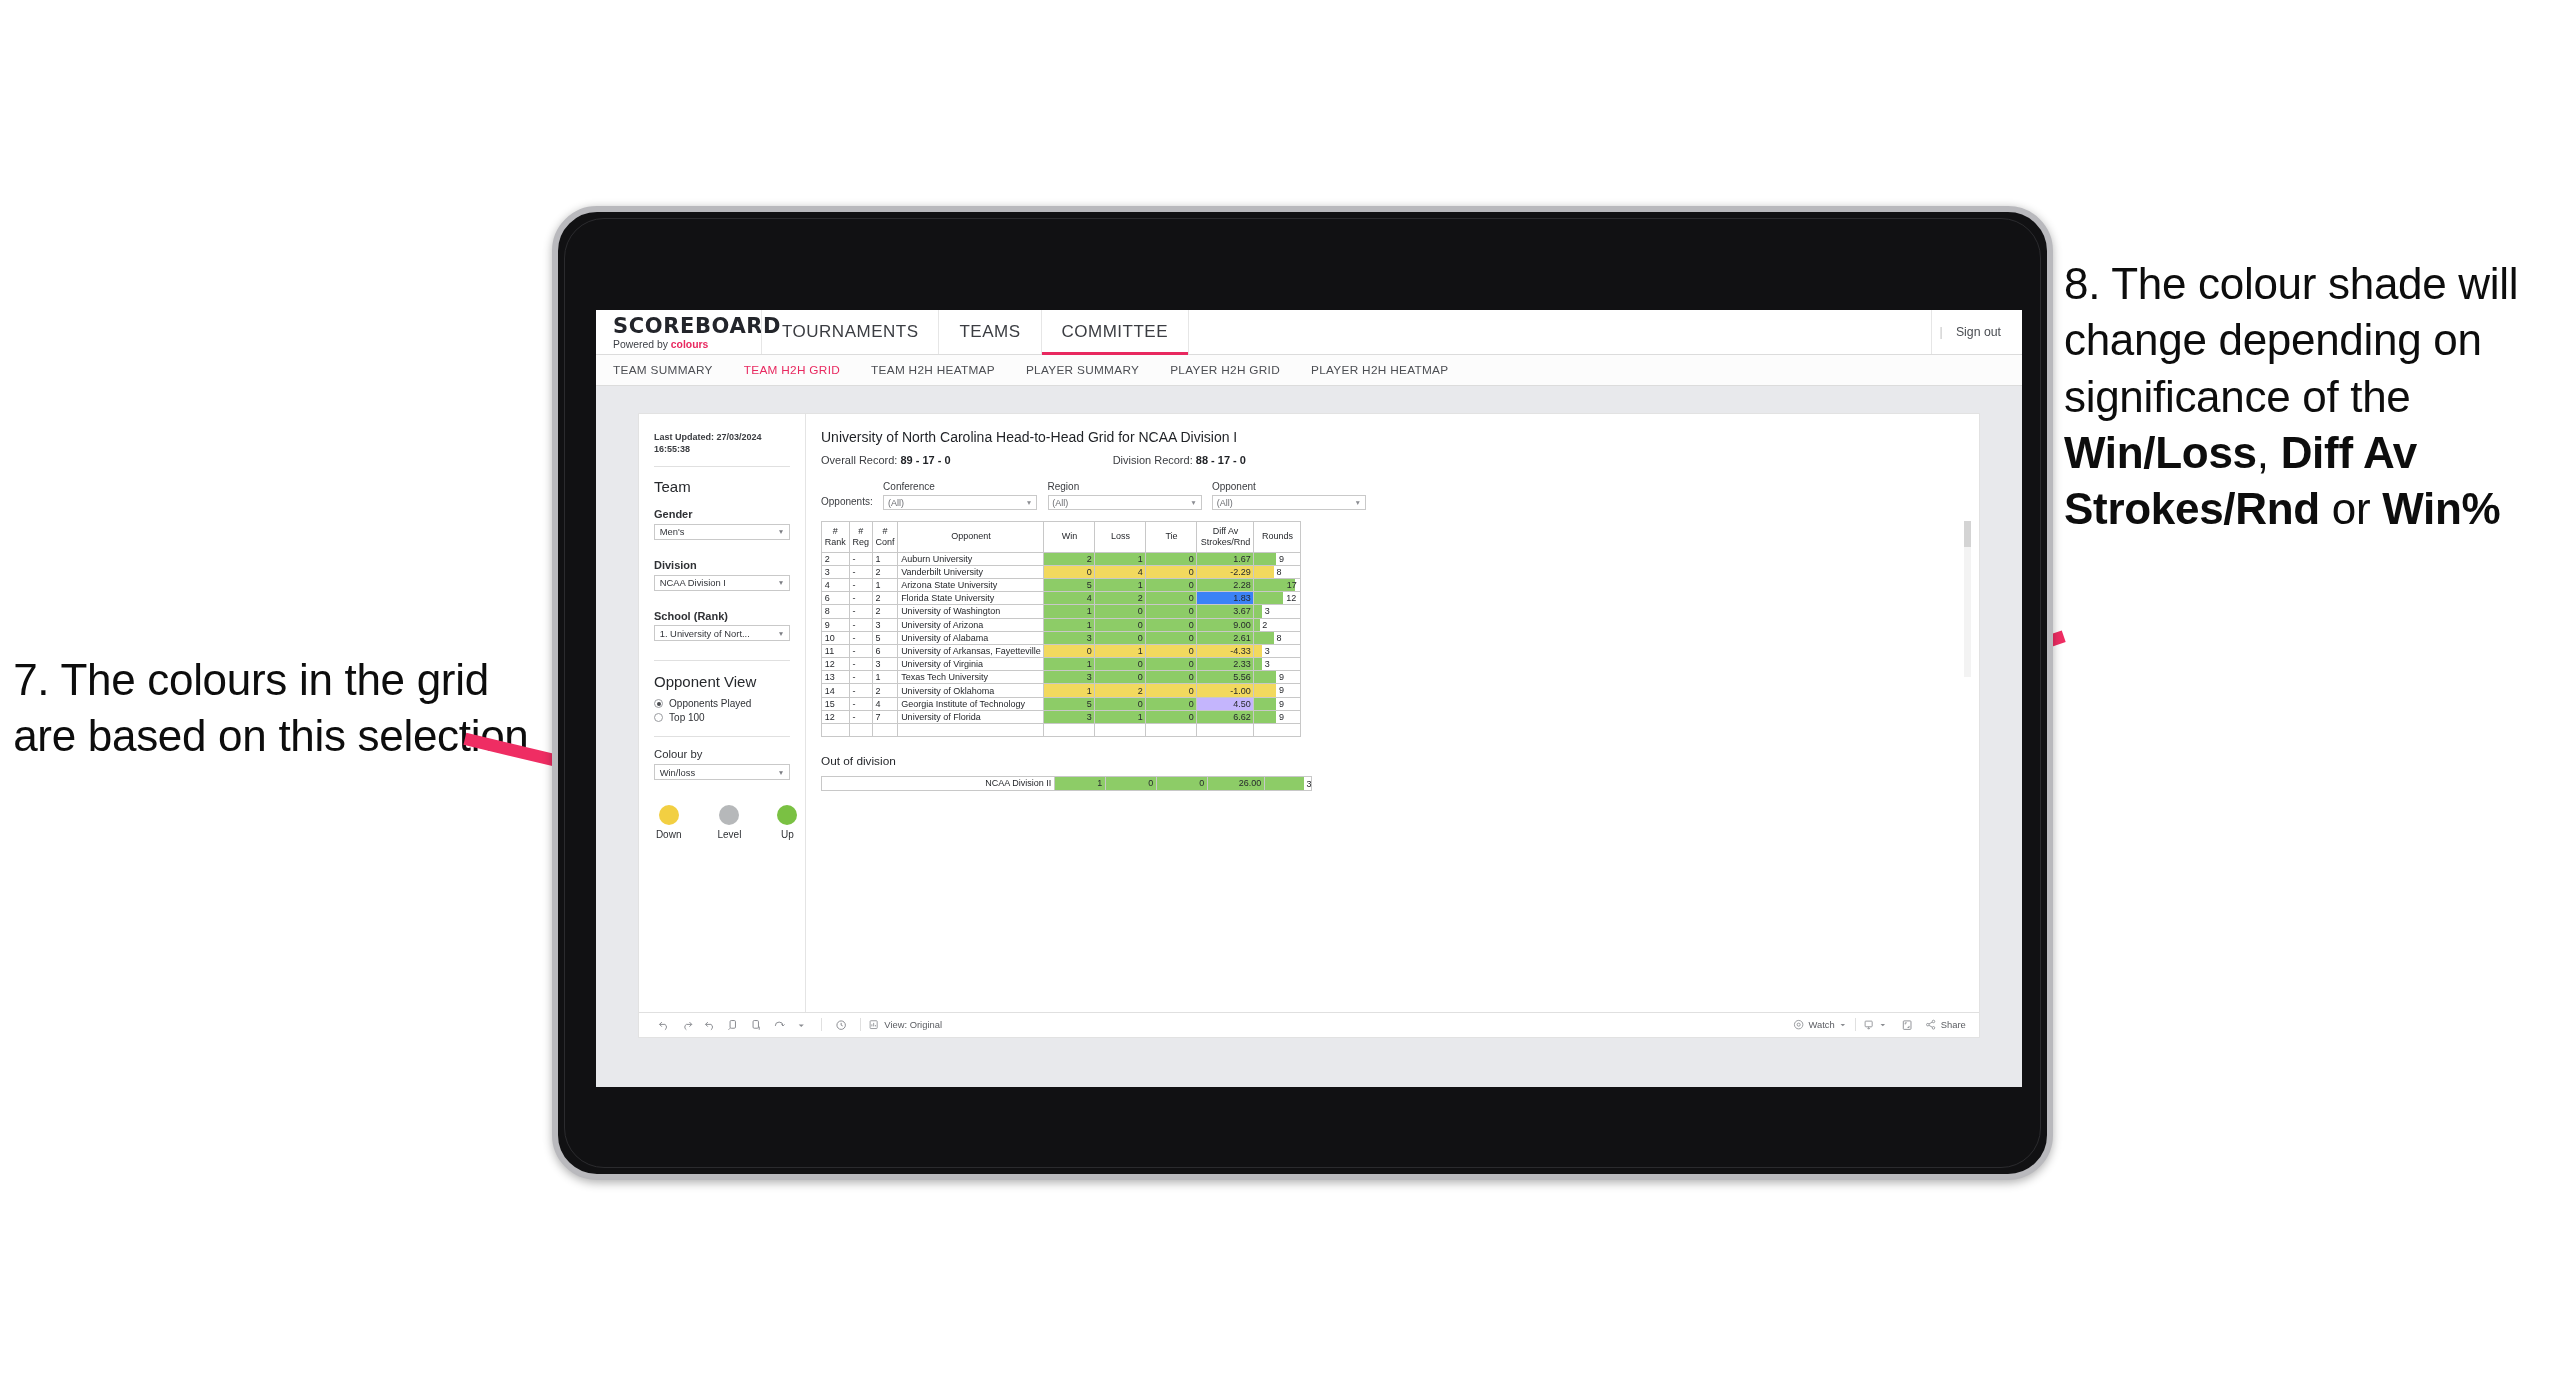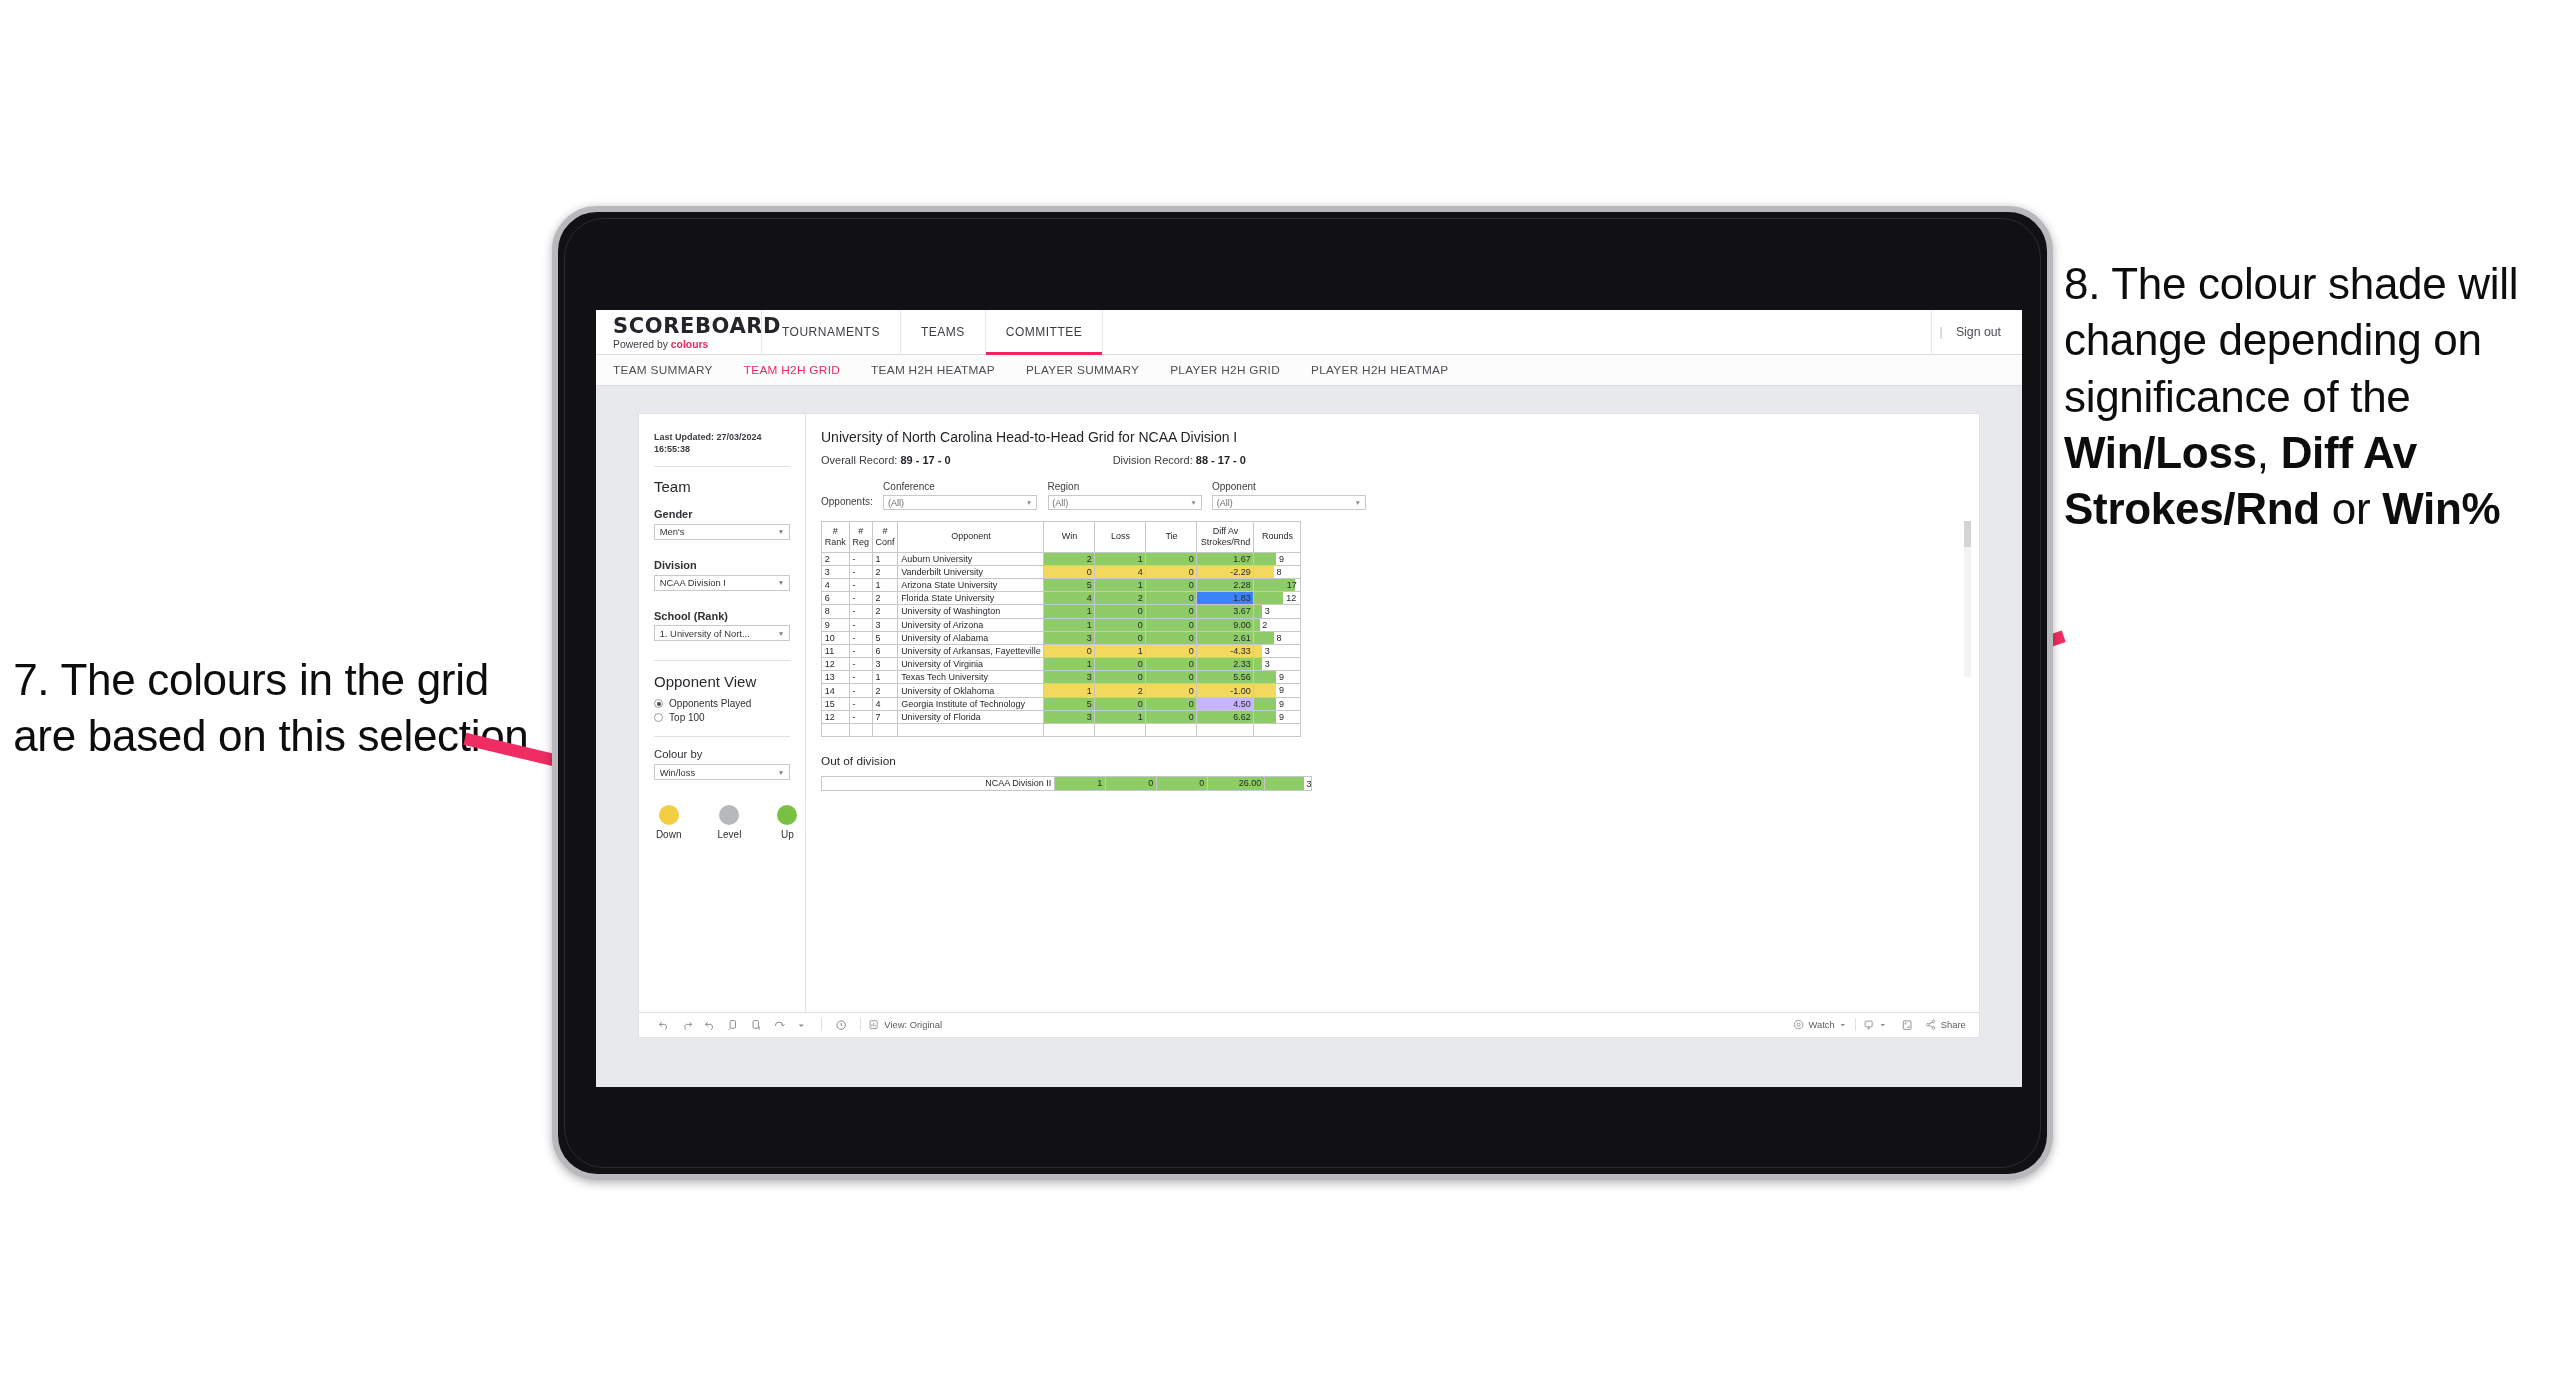--- a/index.html
+++ b/index.html
@@ -61,21 +61,21 @@
   .brand-title {
     font-family: "DejaVu Sans", sans-serif;
     font-weight: 700; font-size: 21px; letter-spacing: 0.6px;
     color: #23252b; line-height: 1.05;
   }
   .brand-sub { font-size: 10.4px; color: #3c3f45; margin-top: 1.9px; }
   .brand-sub .clippd { color: #e8285f; font-weight: 700; }
 
   .navitem {
     display: flex; align-items: center; padding: 0 20px;
-    font-size: 12px; letter-spacing: 0.5px; color: #3b3d42;
+    font-size: 17px; letter-spacing: 0.5px; color: #3b3d42;
     border-left: 0.9px solid #e6e6e6; cursor: pointer; position: relative;
   }
   .navitem.active { color: #3b3d42; }
   .navitem.active::after {
     content:""; position:absolute; left:0; right:0; bottom:-0.9px;
     height:2.8px; background:#e8285f;
   }
   .header-spacer { flex: 1; border-left: 0.9px solid #e6e6e6; }
   .signout {
     display:flex; align-items:center; gap:13.2px;

